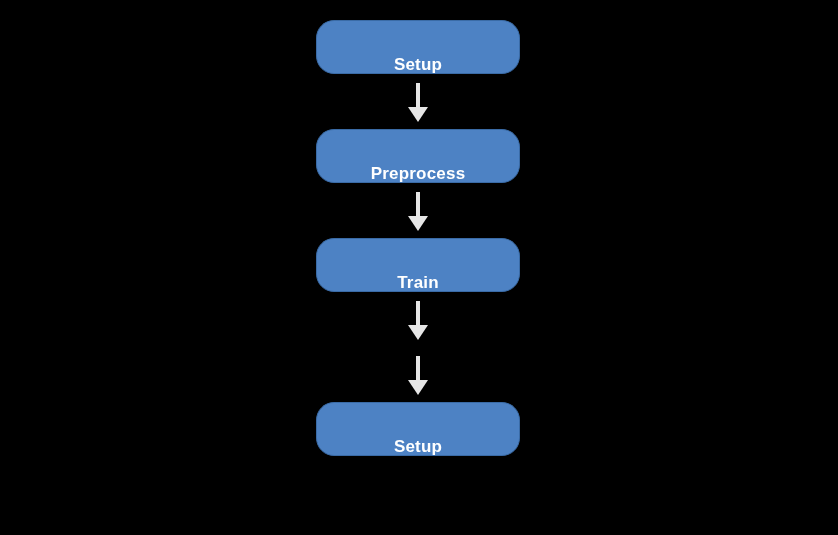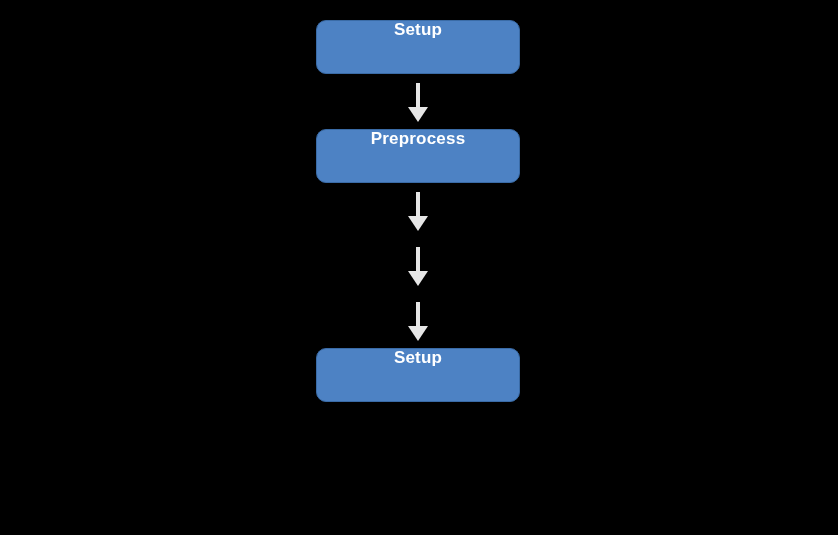--- a/index.html
+++ b/index.html
@@ -29,23 +29,23 @@
     width: 204px;
     display: flex;
     flex-direction: column;
     align-items: center;
   }
   .node {
     width: 204px;
     height: 54px;
     background: var(--node-fill);
     border: 1.5px solid var(--node-border);
-    border-radius: 10px;
+    border-radius: 18px;
     display: flex;
-    align-items: flex-start;
+    align-items: flex-end;
     justify-content: center;
     flex: none;
   }
   .node span {
     color: var(--node-text);
     font-size: 17px;
     font-weight: bold;
     letter-spacing: 0.2px;
     line-height: 1;
   }
@@ -87,20 +87,23 @@
 
   <div class="node">
     <span>Preprocess</span>
   </div>
 
   <div class="arrow">
     <div class="stem"></div>
     <div class="head"></div>
   </div>
 
+  <div class="node">
+    <span>Train</span>
+  </div>
 
   <div class="arrow">
     <div class="stem"></div>
     <div class="head"></div>
   </div>
 
 
   <div class="arrow">
     <div class="stem"></div>
     <div class="head"></div>

